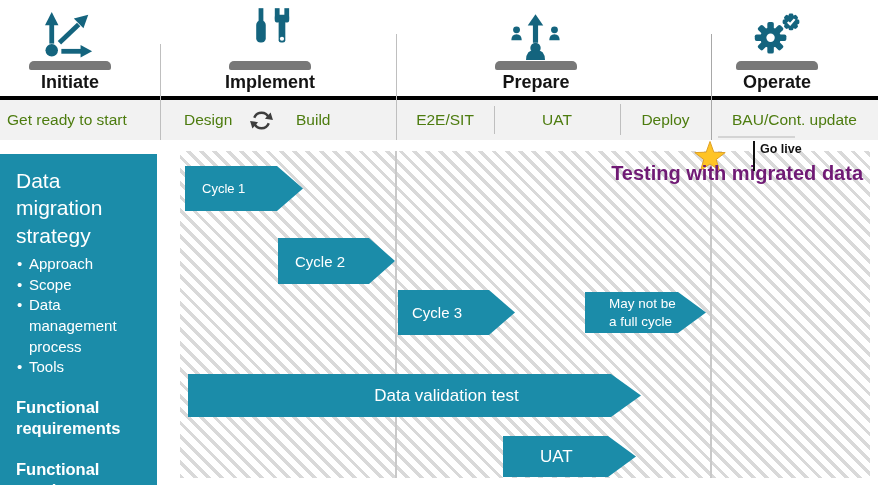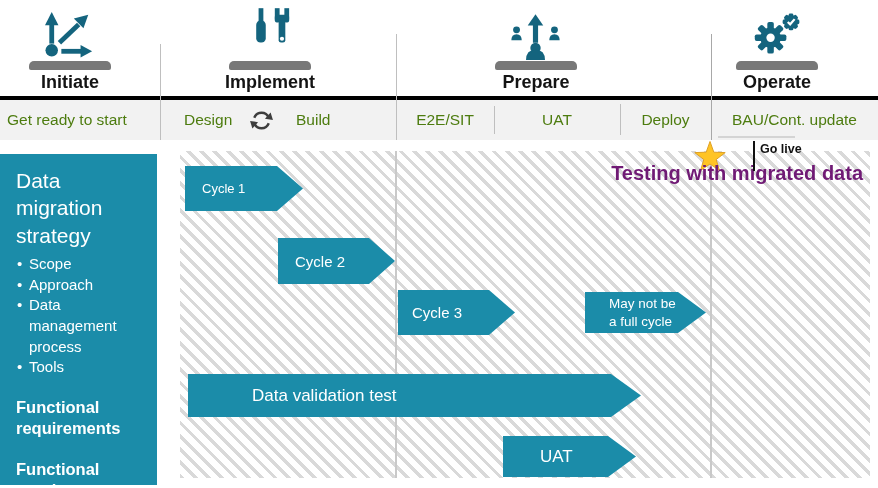--- a/index.html
+++ b/index.html
@@ -33,21 +33,21 @@
   .sb-item{font-size:16.5px;line-height:1.3;margin-top:19px;font-weight:bold;}
 
   
   .chart{position:absolute;left:180px;top:151px;width:690px;height:327px;
          background:repeating-linear-gradient(45deg,#d9d9d9 0 3.4px,#ffffff 3.4px 9.4px);}
   .chart-vline{position:absolute;top:0;bottom:0;width:2px;background:#C9C9C9;}
   .bar{position:absolute;background:#1B8CA9;color:#fff;display:flex;align-items:center;
        box-sizing:border-box;}
   .tip26{clip-path:polygon(0 0,calc(100% - 26px) 0,100% 50%,calc(100% - 26px) 100%,0 100%);}
   .tip28{clip-path:polygon(0 0,calc(100% - 28px) 0,100% 50%,calc(100% - 28px) 100%,0 100%);}
-  .tip30{clip-path:polygon(0 0,calc(100% - 30px) 0,100% 50%,calc(100% - 30px) 100%,0 100%);}
+  .tip30{clip-path:polygon(0 0,calc(100% - 30px) 0,100% 50%,calc(100% - 30px) 100%,0 100%);justify-content:center;}
   #b-cycle1{left:5px;top:15px;width:118px;height:45px;padding-left:17px;font-size:13px;}
   #b-cycle2{left:98px;top:87px;width:117px;height:46px;padding-left:17px;font-size:15px;}
   #b-cycle3{left:218px;top:139px;width:117px;height:45px;padding-left:14px;font-size:15px;}
   #b-partial{left:405px;top:141px;width:121px;height:41px;padding-left:24px;
              font-size:13.5px;line-height:1.3;}
   #b-dvt{left:8px;top:223px;width:453px;height:43px;padding-left:64px;font-size:17px;}
   #b-uat{left:323px;top:285px;width:133px;height:41px;padding-left:37px;font-size:17px;}
 
   .gantt-title{position:absolute;left:560px;top:162px;width:303px;text-align:right;
                font-weight:bold;font-size:20px;color:#701a75;}
@@ -146,22 +146,22 @@
 
   <div class="vline" style="left:160px;top:44px;height:96px"></div>
   <div class="vline" style="left:396px;top:34px;height:106px"></div>
   <div class="vline" style="left:494px;top:106px;height:28px"></div>
   <div class="vline" style="left:620px;top:104px;height:31px"></div>
   <div class="vline" style="left:711px;top:34px;height:106px;background:#A8A8A8"></div>
 
   <div class="sidebar">
     <div class="sb-title">Data migration strategy</div>
     <ul class="sb-list">
+      <li>Approach</li>
       <li>Scope</li>
-      <li>Approach</li>
       <li>Data management process</li>
       <li>Tools</li>
     </ul>
     <div class="sb-item">Functional requirements</div>
     <div class="sb-item">Functional requirements</div>
   </div>
 
   <div class="chart">
     <div class="chart-vline" style="left:215px"></div>
     <div class="chart-vline" style="left:530px"></div>

